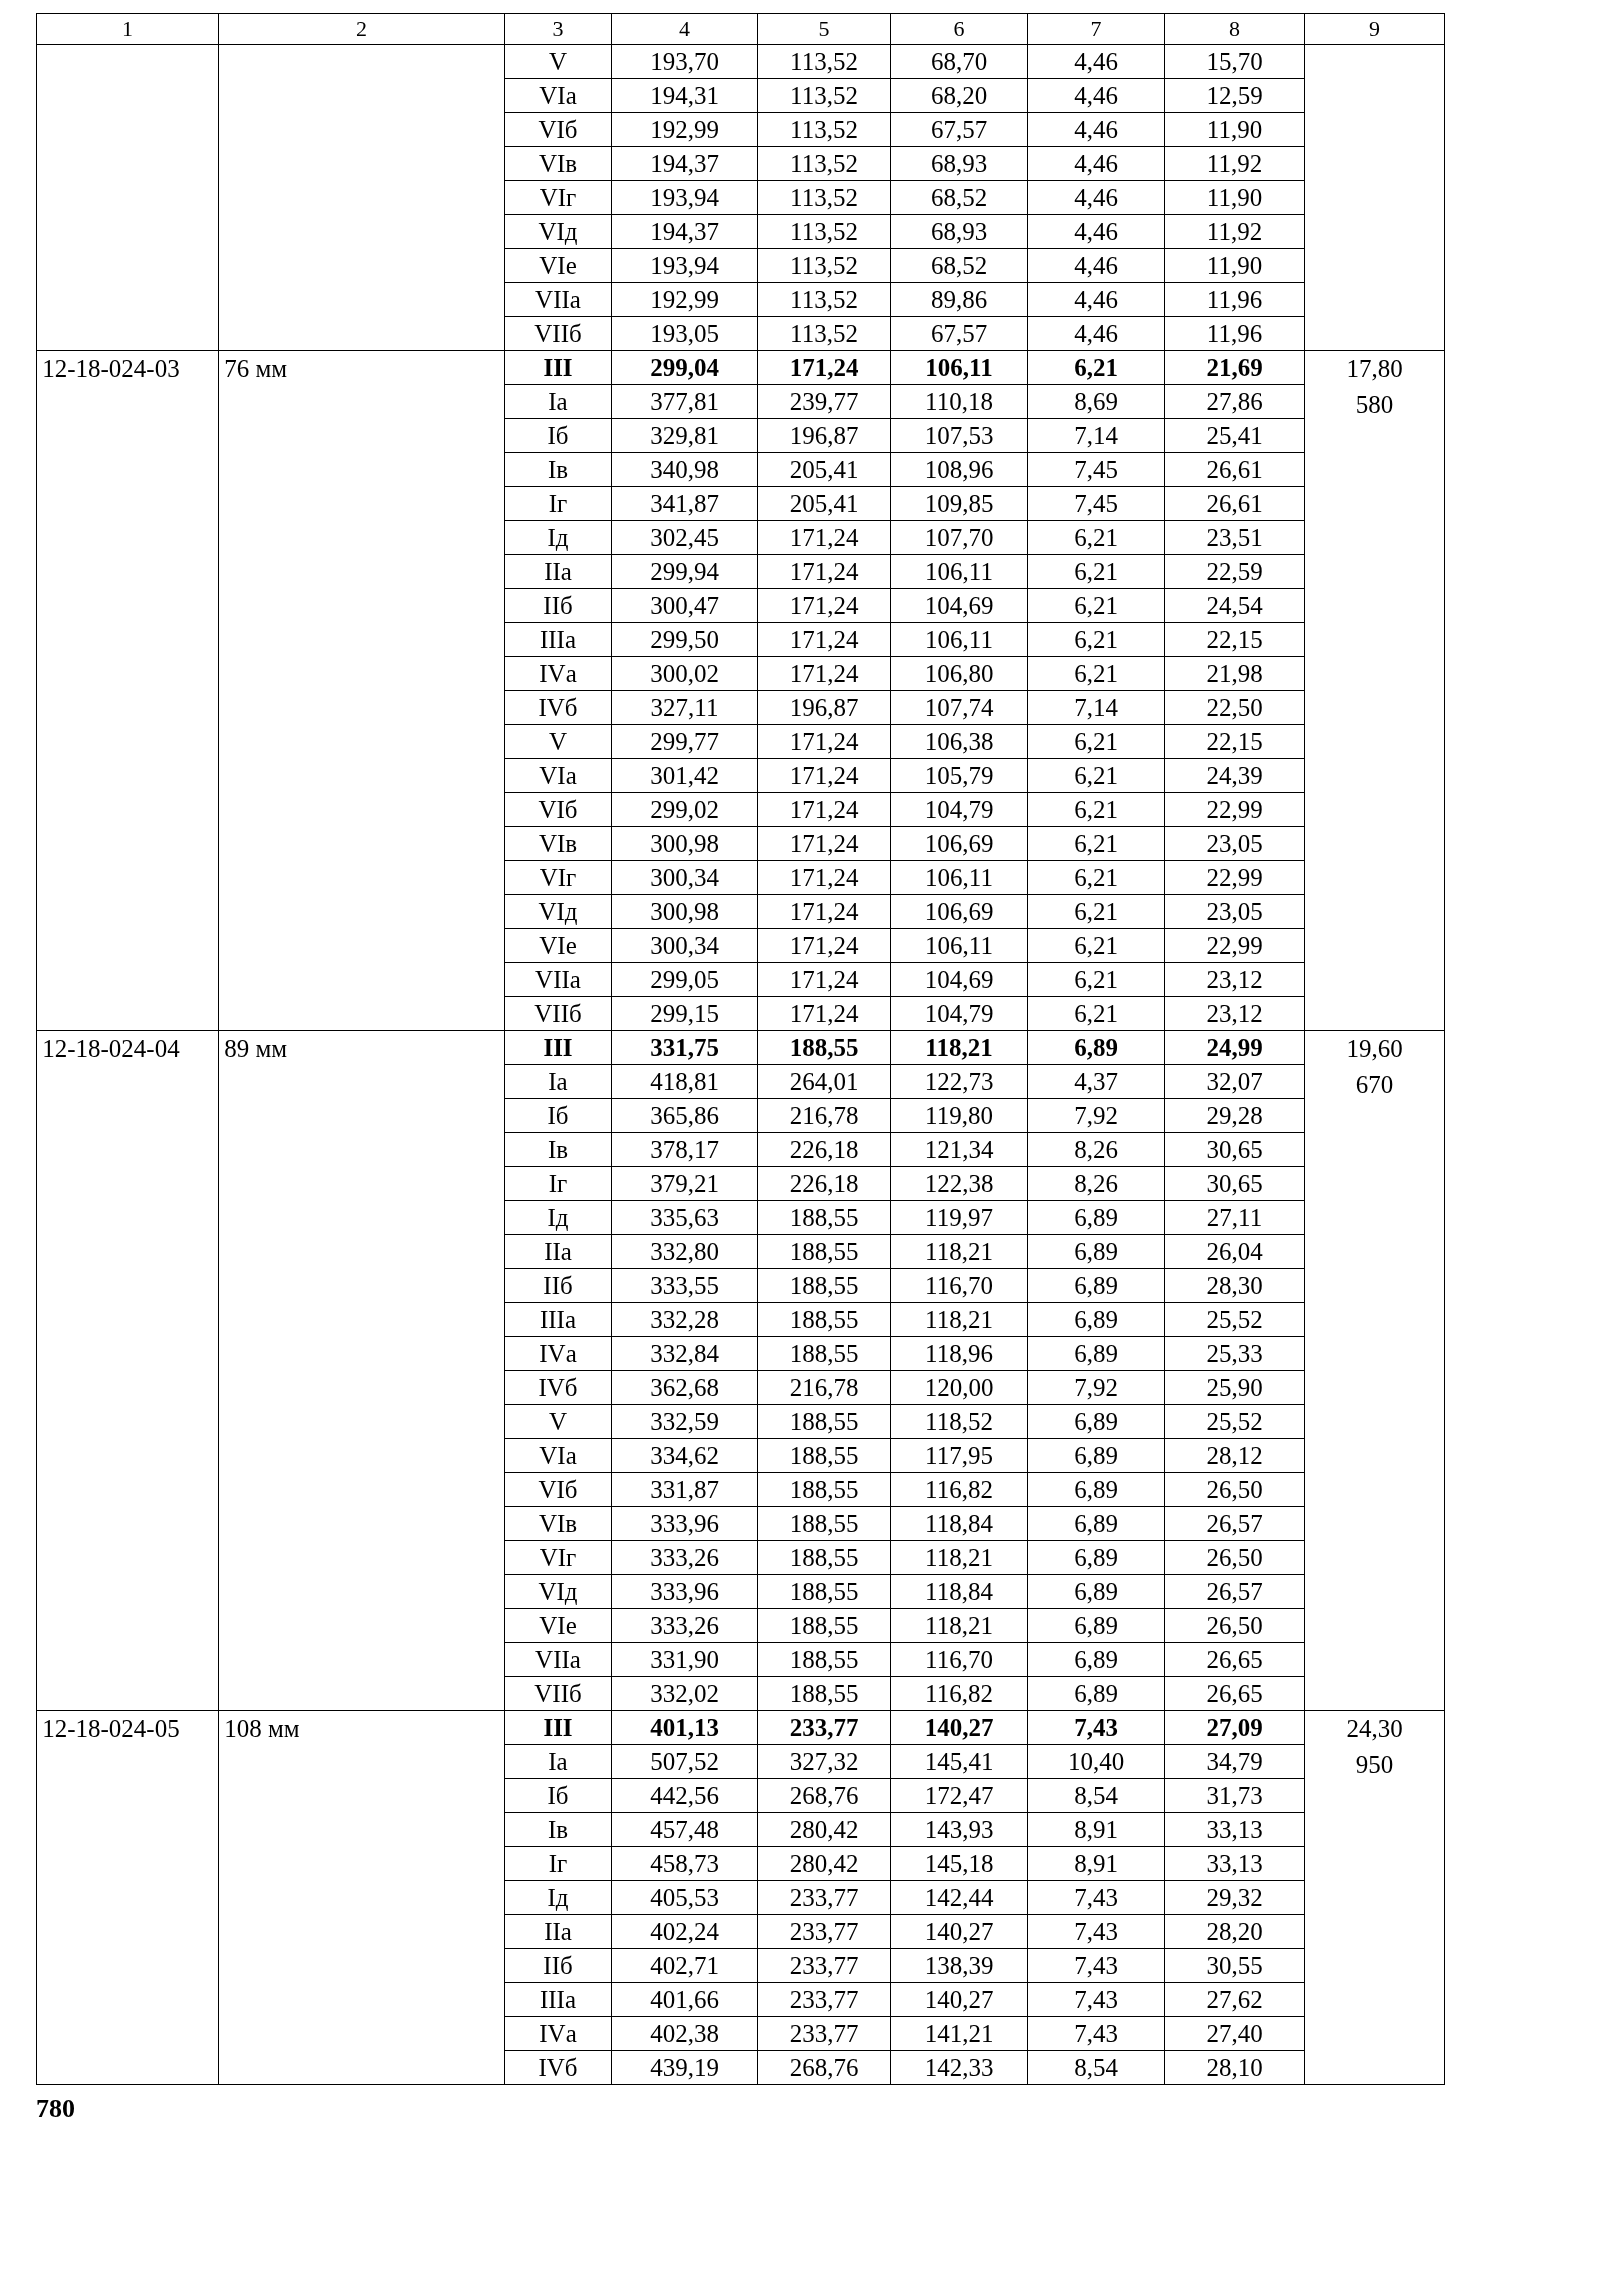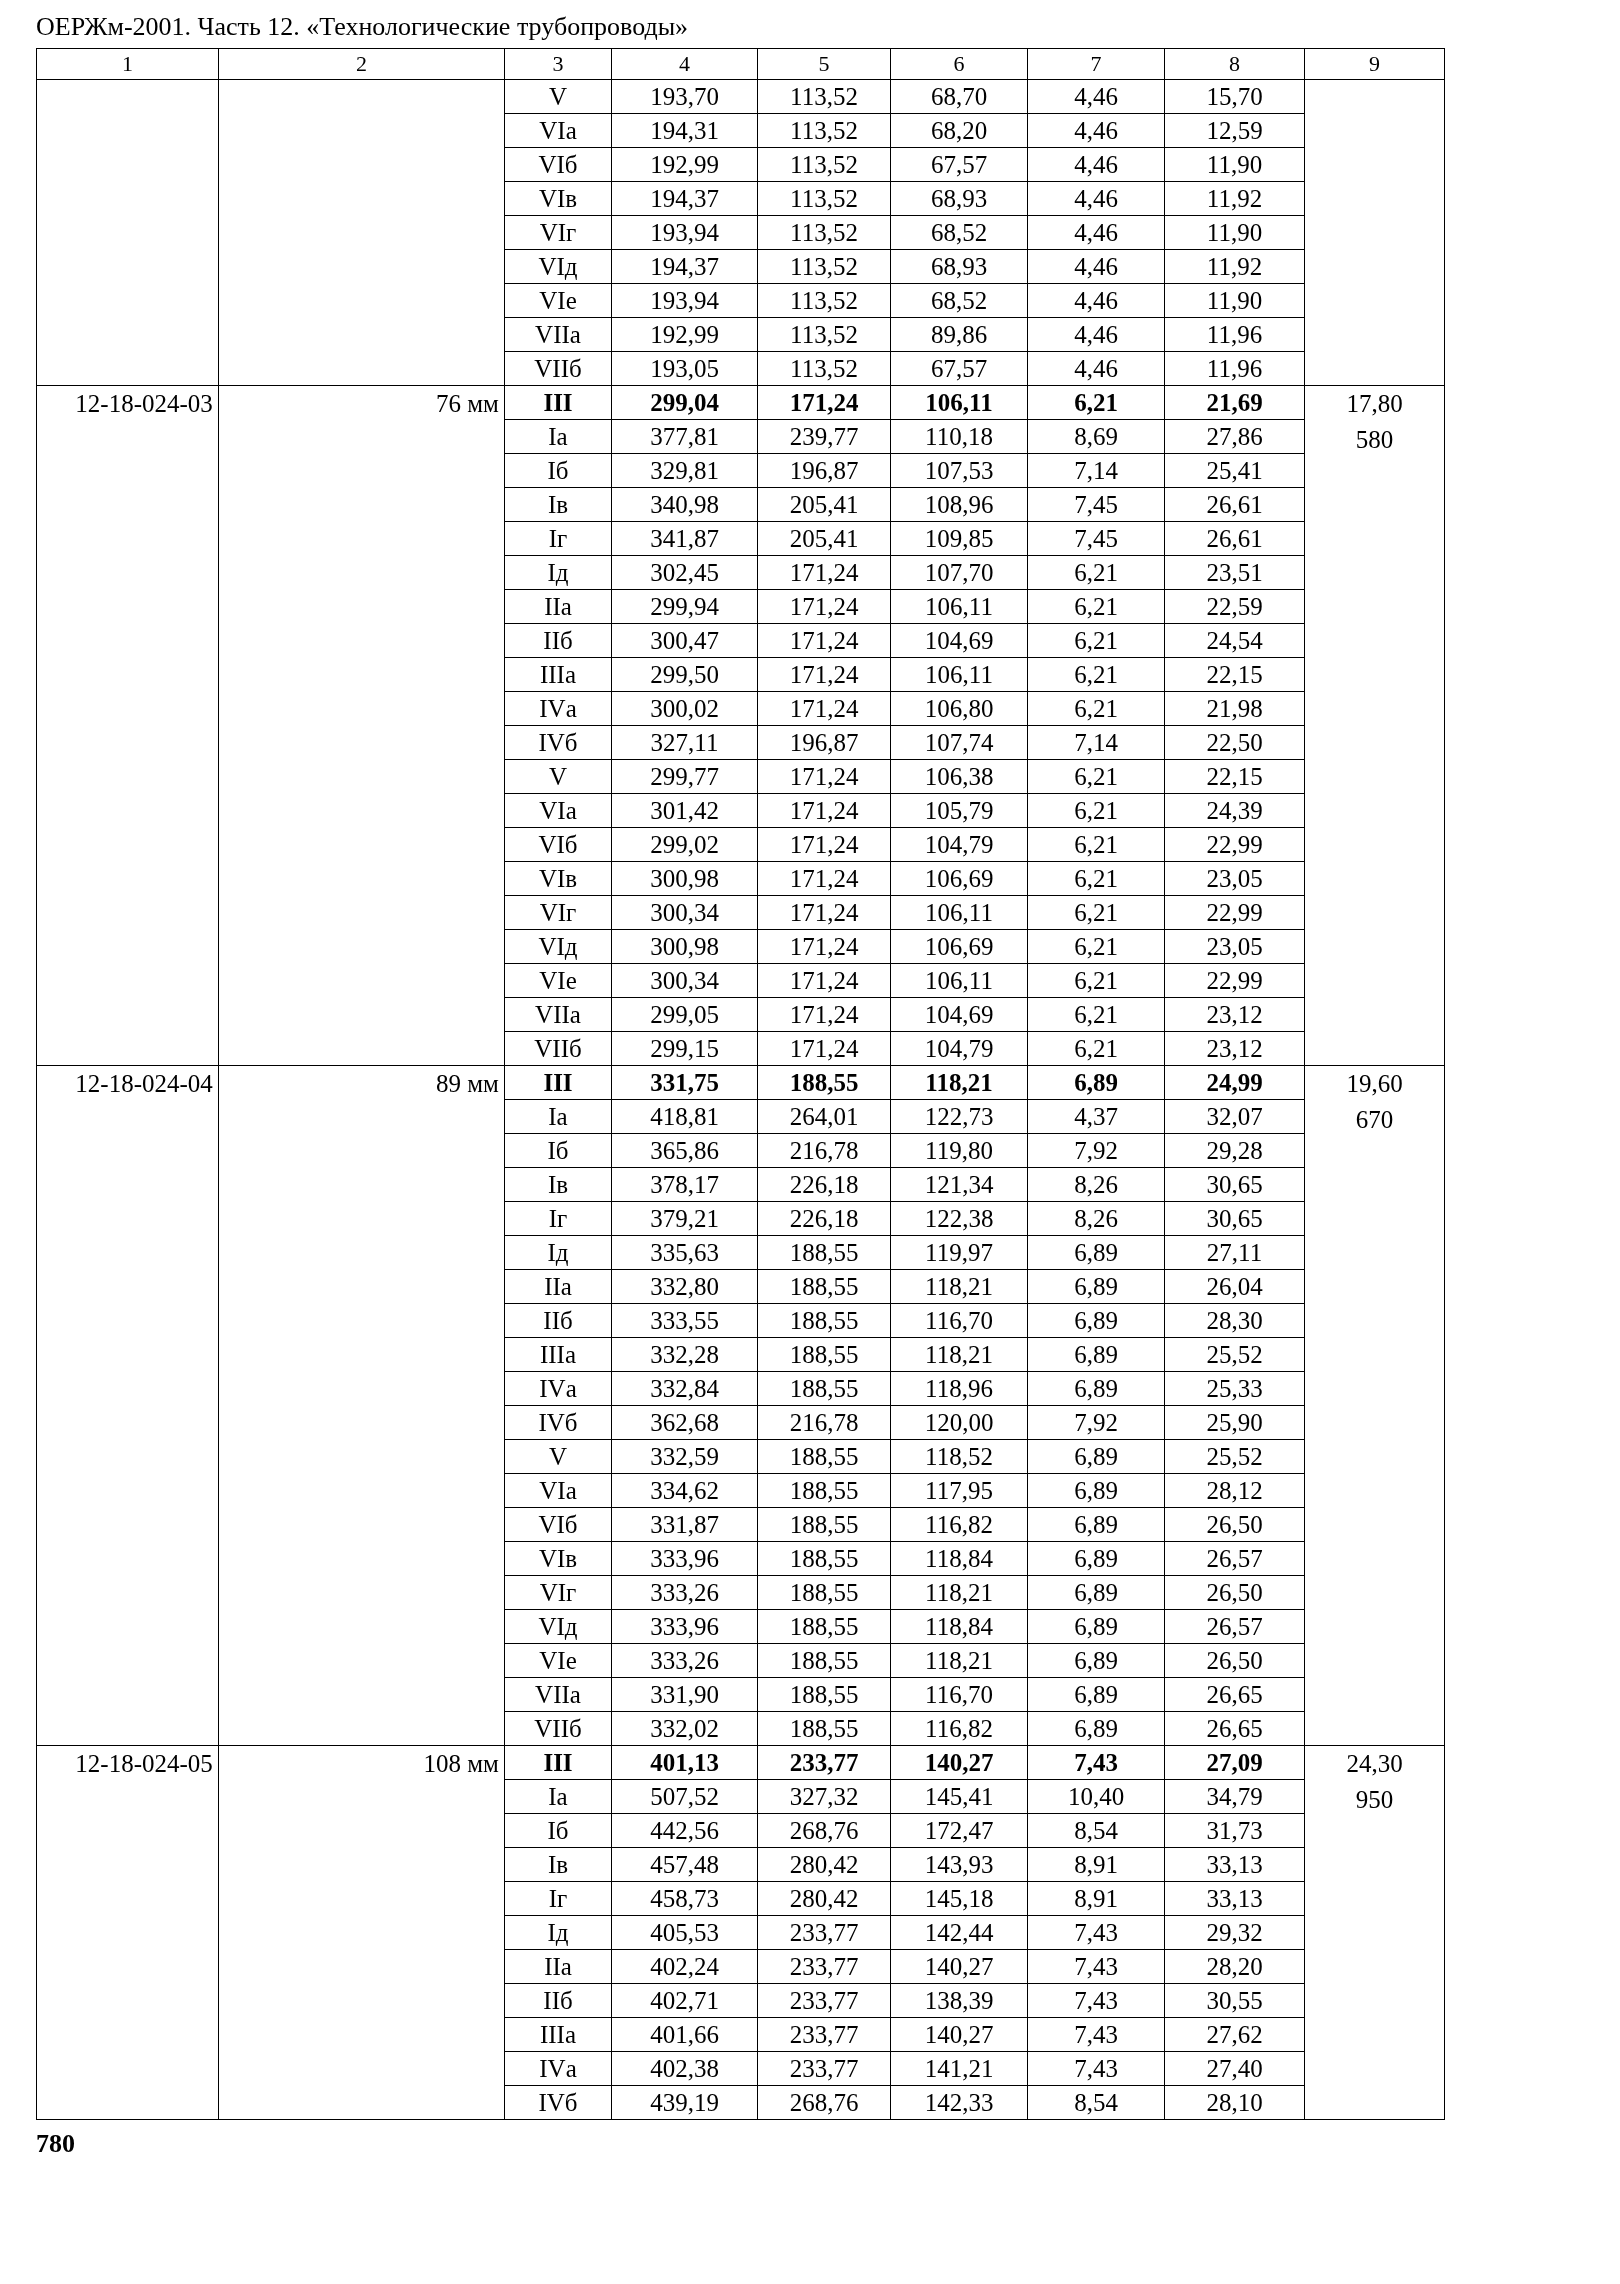--- a/index.html
+++ b/index.html
@@ -32,21 +32,21 @@
     padding: 0 2.6px;
     overflow: hidden;
   }
   .rates thead td.col-num {
     height: 31px;
     font-size: 22px;
   }
   .rates tbody td { height: 34px; }
   .rates td.code-cell,
   .rates td.size-cell {
-    text-align: right;
+    text-align: left;
     vertical-align: top;
     padding: 5.2px 5.2px 0 5.2px;
   }
   .rates td.col9-cell {
     vertical-align: top;
     padding: 0;
   }
   .rates td.col9-cell .line {
     height: 36px;
     line-height: 36px;
@@ -57,21 +57,20 @@
   .page-number {
     font-size: 26px;
     margin-top: 9px;
     font-weight: bold;
   }
 </style>
 </head>
 <body>
 
 <div class="page">
-  <div class="doc-header">ОЕРЖм-2001. Часть 12. «Технологические трубопроводы»</div>
 
   <table class="rates">
     <colgroup>
       <col style="width:182px">
       <col style="width:286px">
       <col style="width:107px">
       <col style="width:146px">
       <col style="width:133px">
       <col style="width:137px">
       <col style="width:137px">

